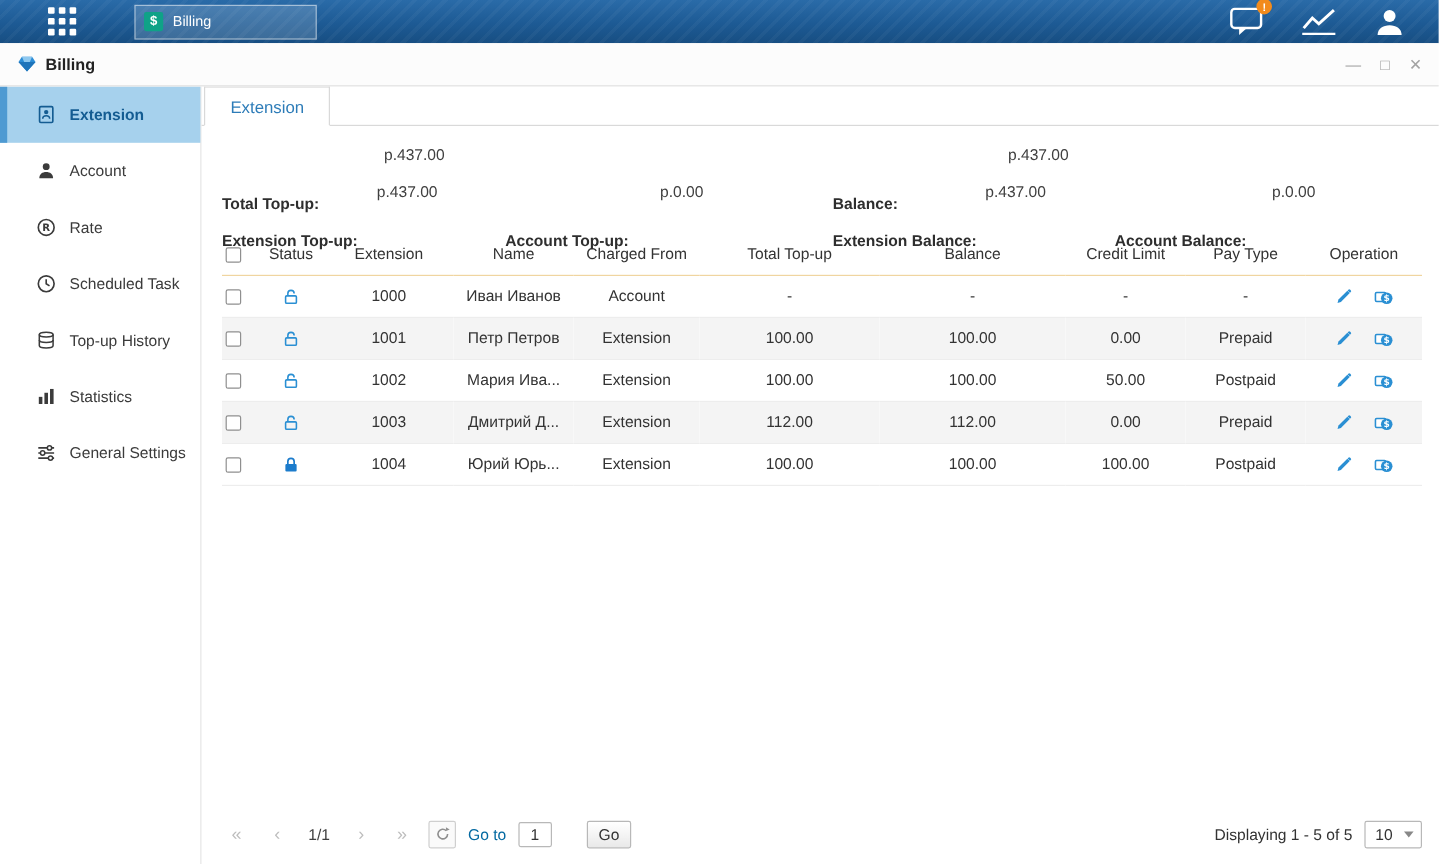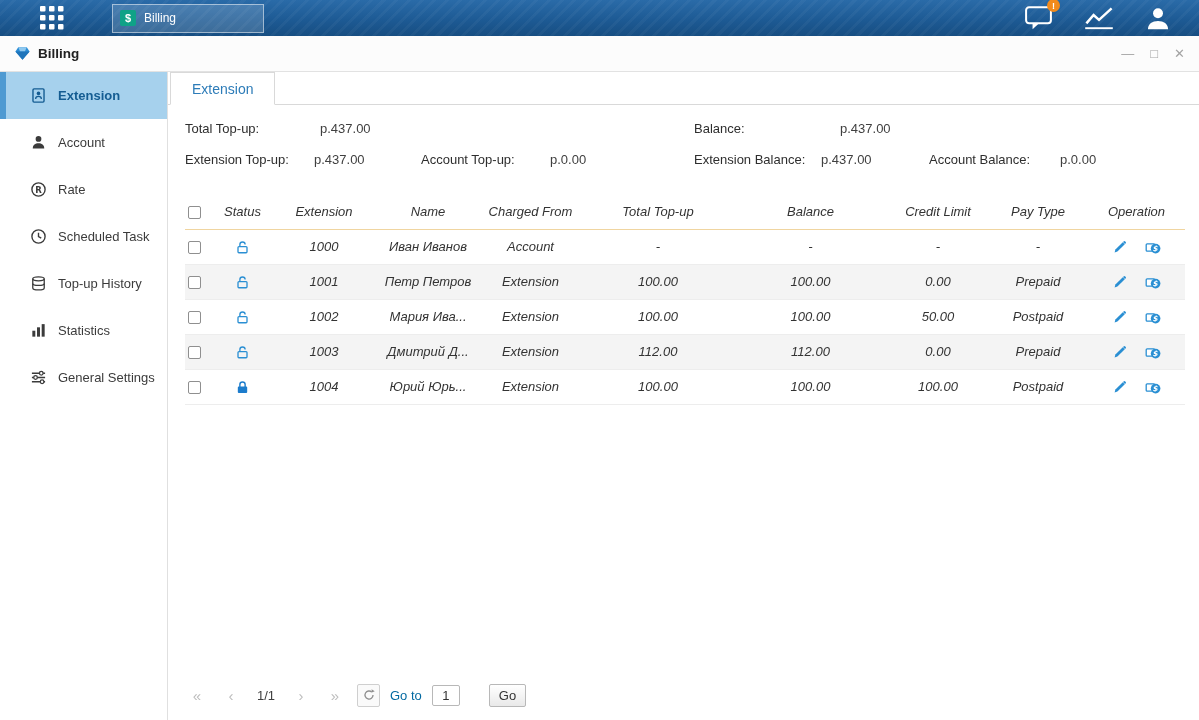--- a/index.html
+++ b/index.html
@@ -37,28 +37,28 @@
     border-left:6px solid transparent; color:#3b3b3b; font-size:13px; cursor:pointer; }
   .side-item svg { width:17px; height:17px; flex:none; }
   .side-item.active { background:#a6d1ed; border-left-color:#4e9ad2; color:#145c92; font-weight:bold; }
 
   .content { flex:1; min-width:0; display:flex; flex-direction:column; background:#fff; }
   .tabstrip { height:33px; flex:none; border-bottom:1px solid #d9d9d9; display:flex; align-items:flex-end; padding-left:2px; }
   .tab { height:33px; margin-bottom:-1px; background:#fff; border:1px solid #d9d9d9; border-bottom:1px solid #fff;
     display:flex; align-items:center; padding:0 21px; font-size:14px; color:#2d7cb8; cursor:pointer; }
 
   .summary { position:relative; height:90px; flex:none; font-size:13px; }
-  .sl { position:absolute; font-weight:normal; color:#2e2e2e; white-space:nowrap; }
+  .sl { position:absolute; font-weight:bold; color:#2e2e2e; white-space:nowrap;margin-top:41px; }
   .sv { position:absolute; color:#404040; white-space:nowrap; }
 
   .actions { display:flex; gap:9px; margin:0 0 18px 17px; flex:none; }
   .btn-primary { background:#2e8ed5; border:1px solid #2781c5; color:#fff; font-size:13px; height:27px;
     padding:0 13px; border-radius:3px; cursor:pointer; font-family:inherit; }
 
-  .table-wrap { flex:1; min-height:0; margin:0 14px 0 17px; overflow:hidden;font-style:italic; }
+  .table-wrap { flex:1; min-height:0; margin:0 14px 0 17px; overflow:hidden; }
   table { width:100%; border-collapse:collapse; table-layout:fixed; font-size:13px; }
   thead th { height:34px; font-weight:normal; color:#333; text-align:center; white-space:nowrap; overflow:hidden;
     border-bottom:1px solid #f0d5a0; }
   tbody td { height:35px; text-align:center; color:#333; white-space:nowrap; overflow:hidden; text-overflow:ellipsis;
     border-bottom:1px solid #ededed; }
   tbody tr:nth-child(even) { background:#f4f4f4; }
   th.c-check, td.c-check { text-align:left; padding-left:3px; }
   .cb { display:inline-block; width:13px; height:13px; border:1px solid #8f8f8f; border-radius:2px; background:#fff;
     vertical-align:middle; cursor:pointer; }
   .status-ico svg { width:15px; height:15px; vertical-align:middle; }
@@ -422,17 +422,24 @@
         <span class="pg-nav">›</span>
         <span class="pg-nav">»</span>
         <span class="refresh-btn">
           <svg>
               <use href="#i-refresh"></use>
             </svg>
         </span>
         <span class="goto-label">Go to</span>
         <input class="goto-input" value="1" style="">
         <button class="go-btn">Go</button>
+        <div class="pg-right">
+          <span class="displaying">Displaying 1 - 5 of 5</span>
+          <div class="page-size">
+            <span>10</span>
+            <span class="chev"></span>
+          </div>
+        </div>
       </div>
 
     </main>
   </div>
 </div>
 
 </body></html>

